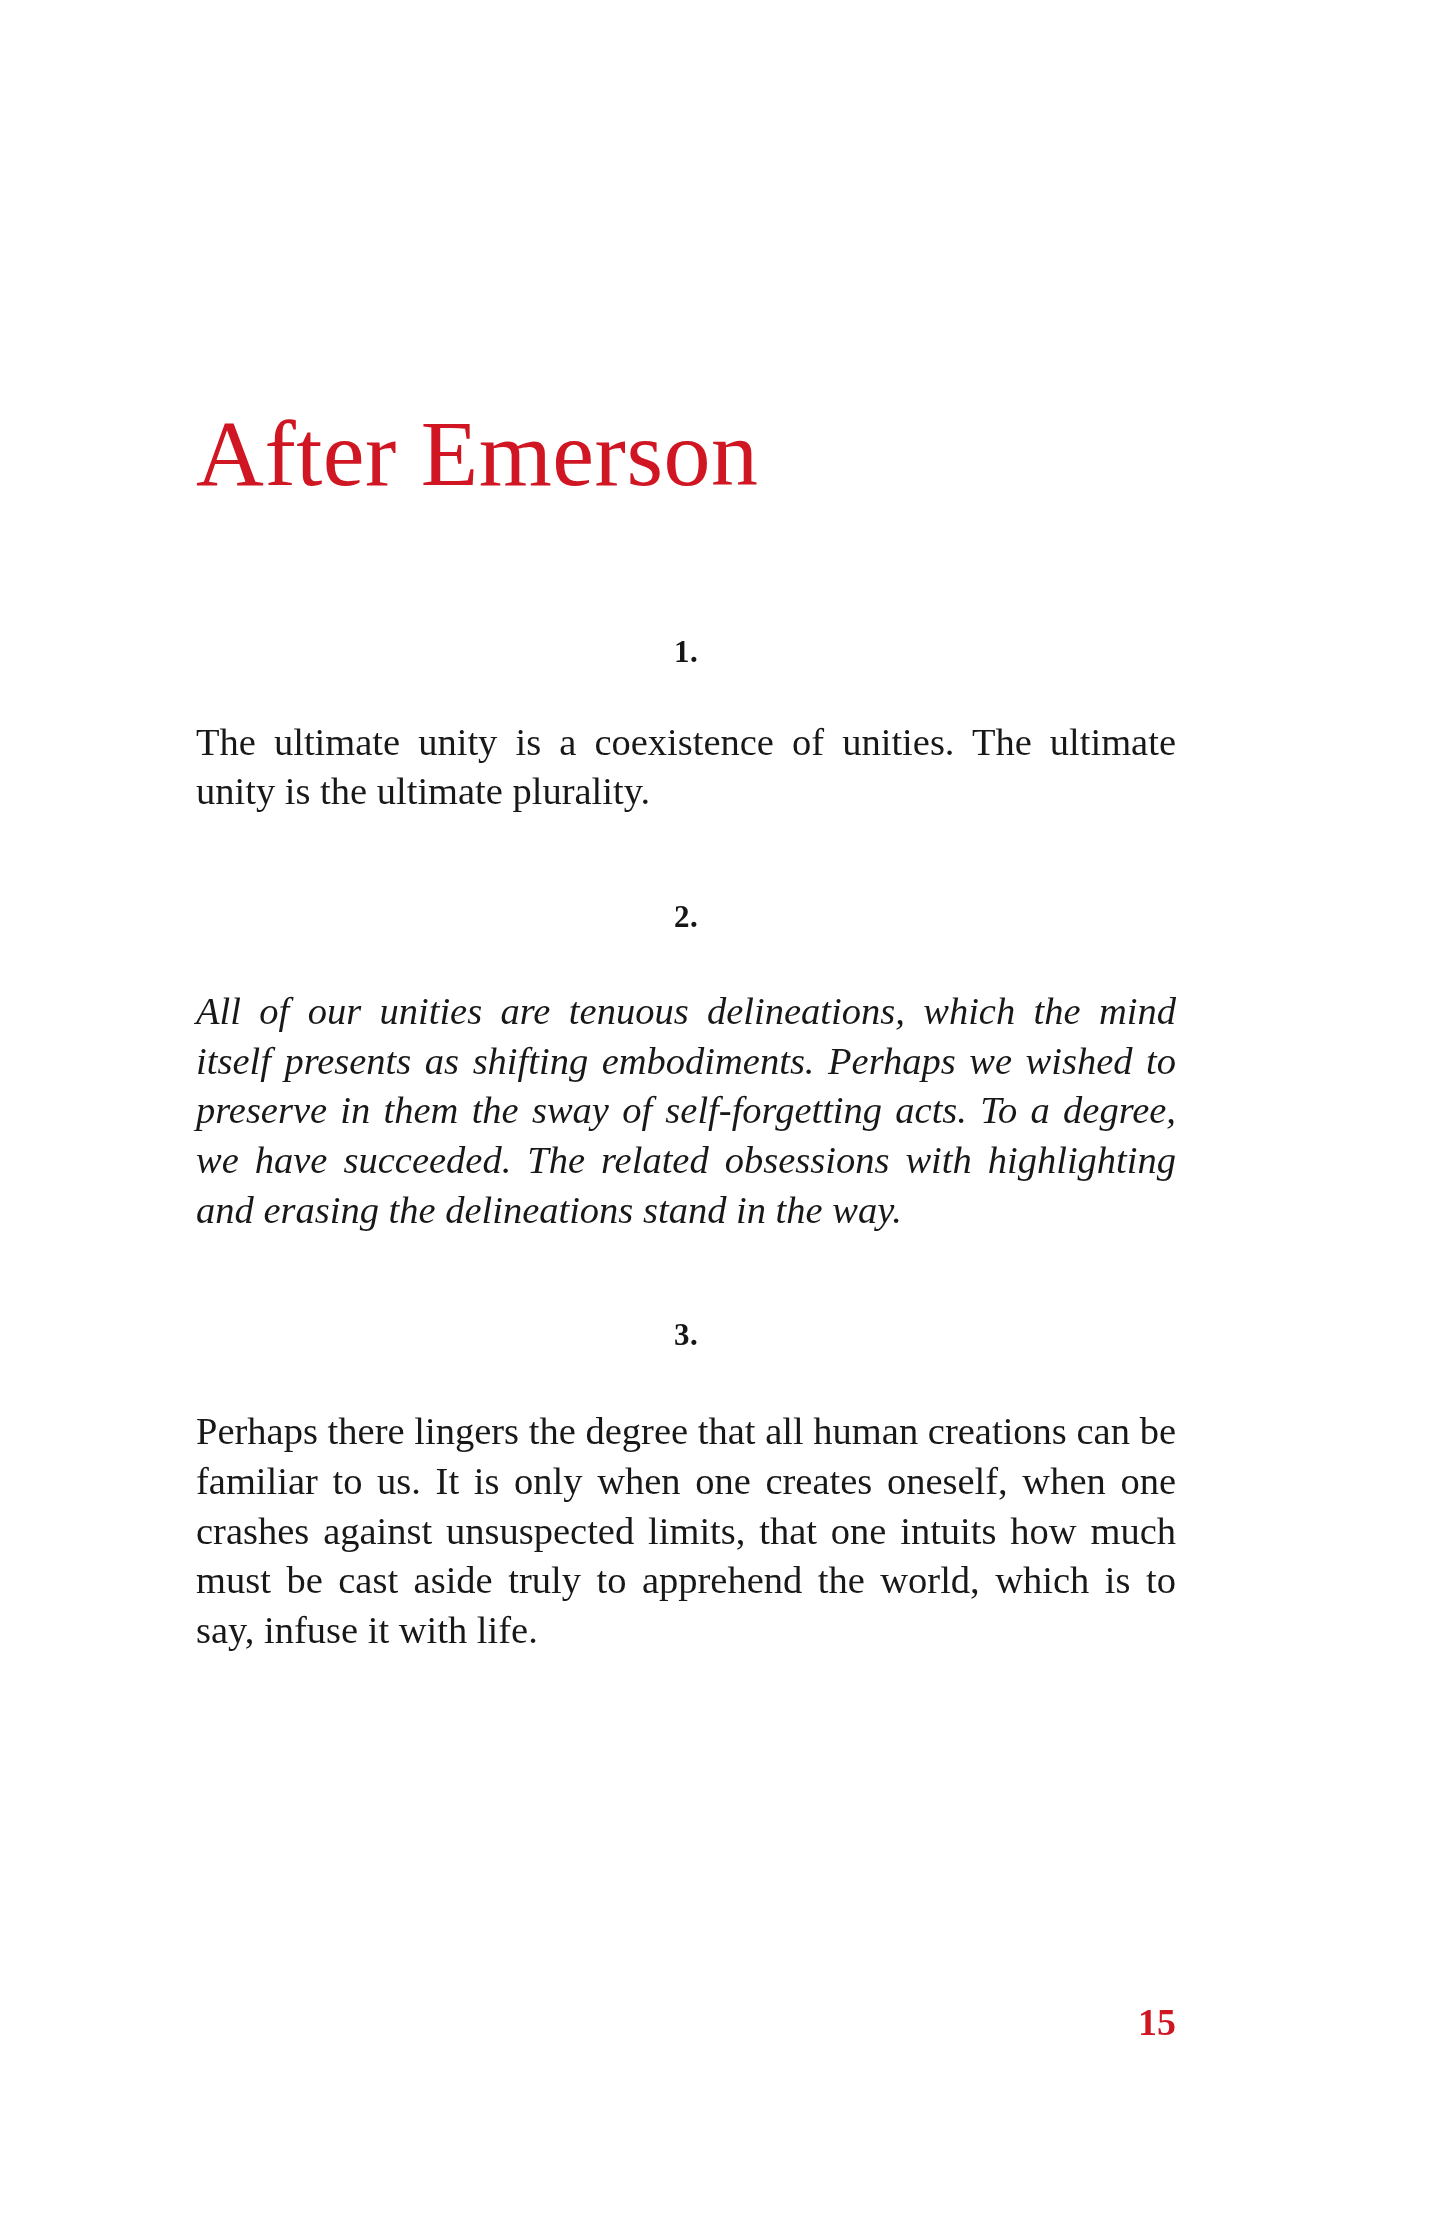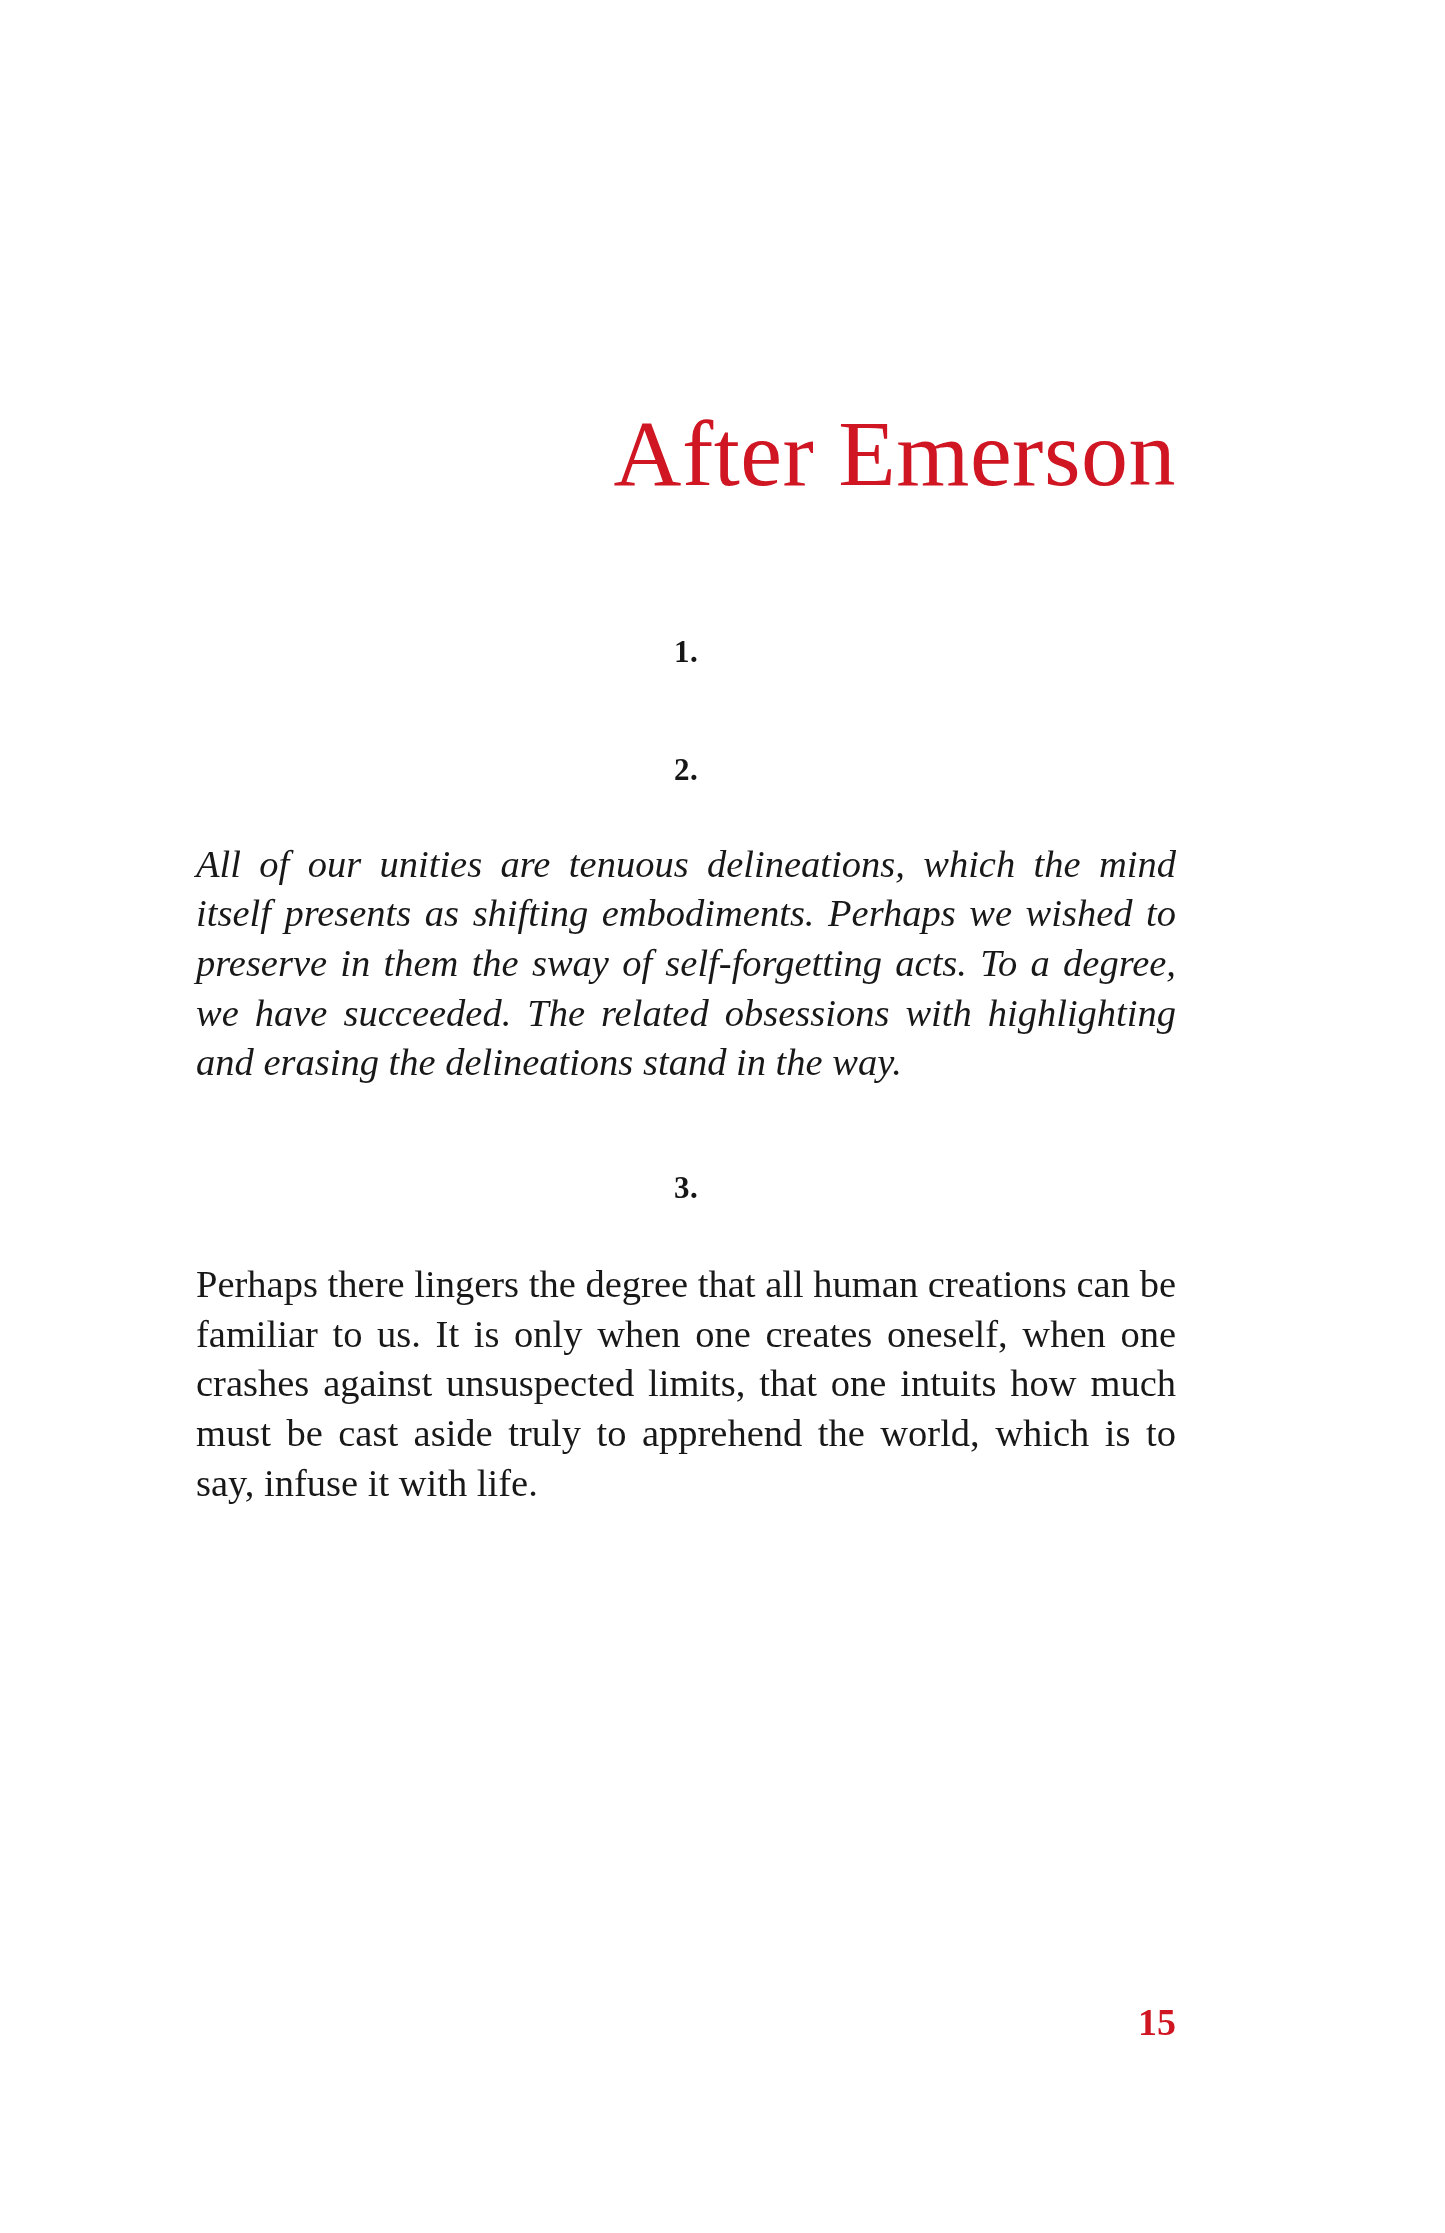--- a/index.html
+++ b/index.html
@@ -29,21 +29,21 @@
     width: 980px;
   }
   .page-title {
     margin: 0;
     padding-top: 404px;
     font-family: "Liberation Serif", serif;
     font-size: 94px;
     line-height: 1.05;
     font-weight: 400;
     color: #cf1622;
-    text-align: right;
+    text-align: left;
     letter-spacing: 0.5px;
   }
   .section {
     margin: 0;
   }
   .section-number {
     text-align: center;
     font-size: 31px;
     font-weight: 700;
     color: #161616;
@@ -80,20 +80,21 @@
 </head>
 <body>
 
 <div class="page">
   <div class="content">
 
     <h1 class="page-title">After Emerson</h1>
 
     <div class="section s1">
       <div class="section-number">1.</div>
+      <p class="para">The ultimate unity is a coexistence of unities. The ulti­mate unity is the ultimate plurality.</p>
     </div>
 
     <div class="section s2">
       <div class="section-number">2.</div>
       <p class="para">All of our unities are tenuous delineations, which the mind itself presents as shifting embodiments. Perhaps we wished to preserve in them the sway of self-forget­ting acts. To a degree, we have succeeded. The related obsessions with highlighting and erasing the delinea­tions stand in the way.</p>
     </div>
 
     <div class="section s3">
       <div class="section-number">3.</div>
       <p class="para">Perhaps there lingers the degree that all human cre­ations can be familiar to us. It is only when one creates oneself, when one crashes against unsuspected limits, that one intuits how much must be cast aside truly to apprehend the world, which is to say, infuse it with life.</p>

